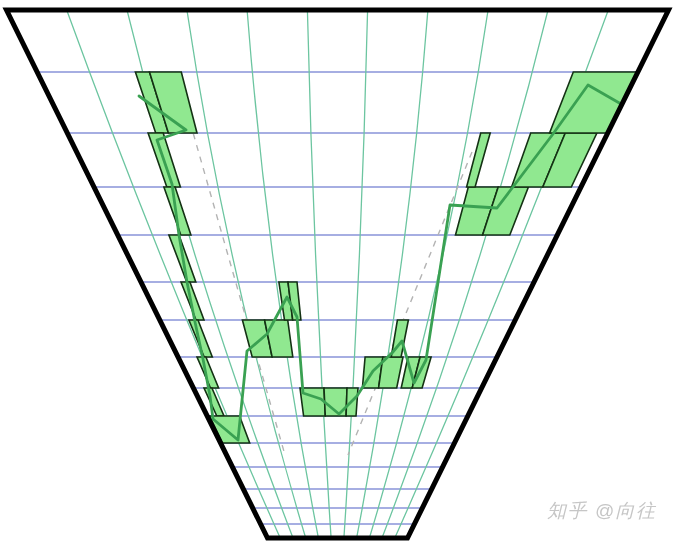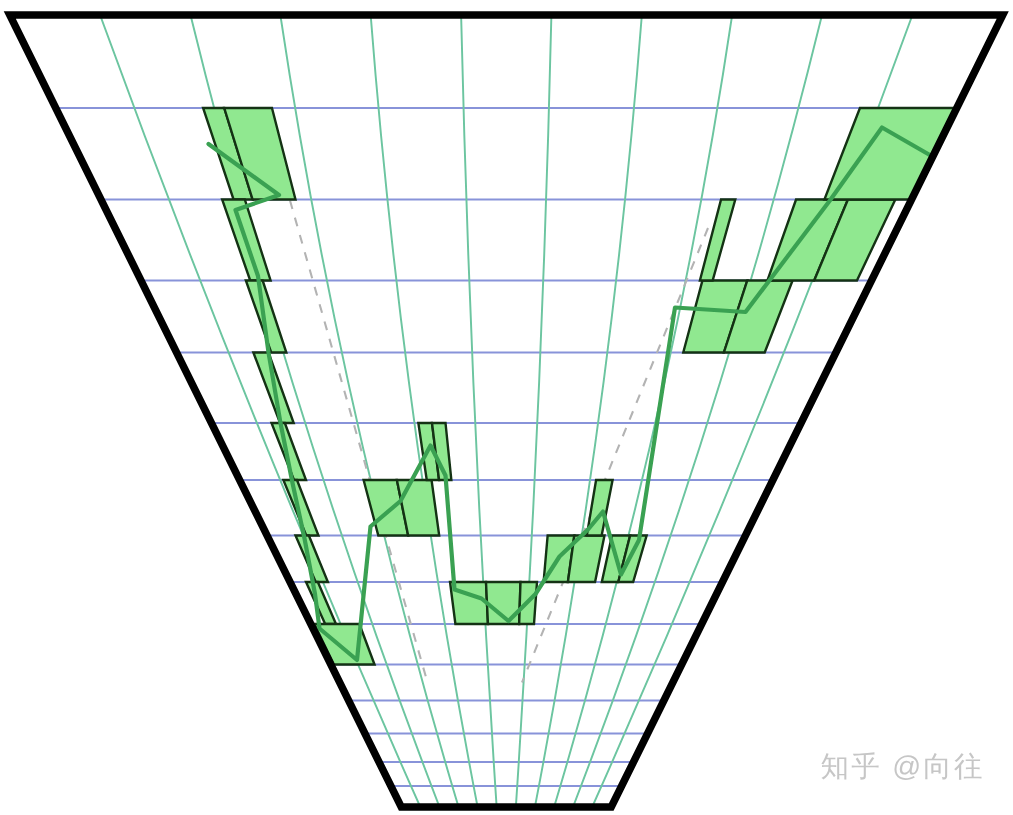--- a/index.html
+++ b/index.html
@@ -22,20 +22,21 @@
     display: block;
   }
   .watermark {
     position: absolute;
     left: 547px;
     top: 498px;
     font-size: 19px;
     letter-spacing: 1.5px;
     white-space: nowrap;
     user-select: none;
+    font-style: italic;
   }
 </style>
 </head>
 <body>
 
 <div class="stage">
   <svg id="fig" width="675" height="543" viewBox="0 0 675 543" style="background: rgb(255, 255, 255);">
       <defs>
         <clipPath id="trap">
           <polygon points="6.5,10 668.5,10 407.5,538 267.5,538"></polygon>

